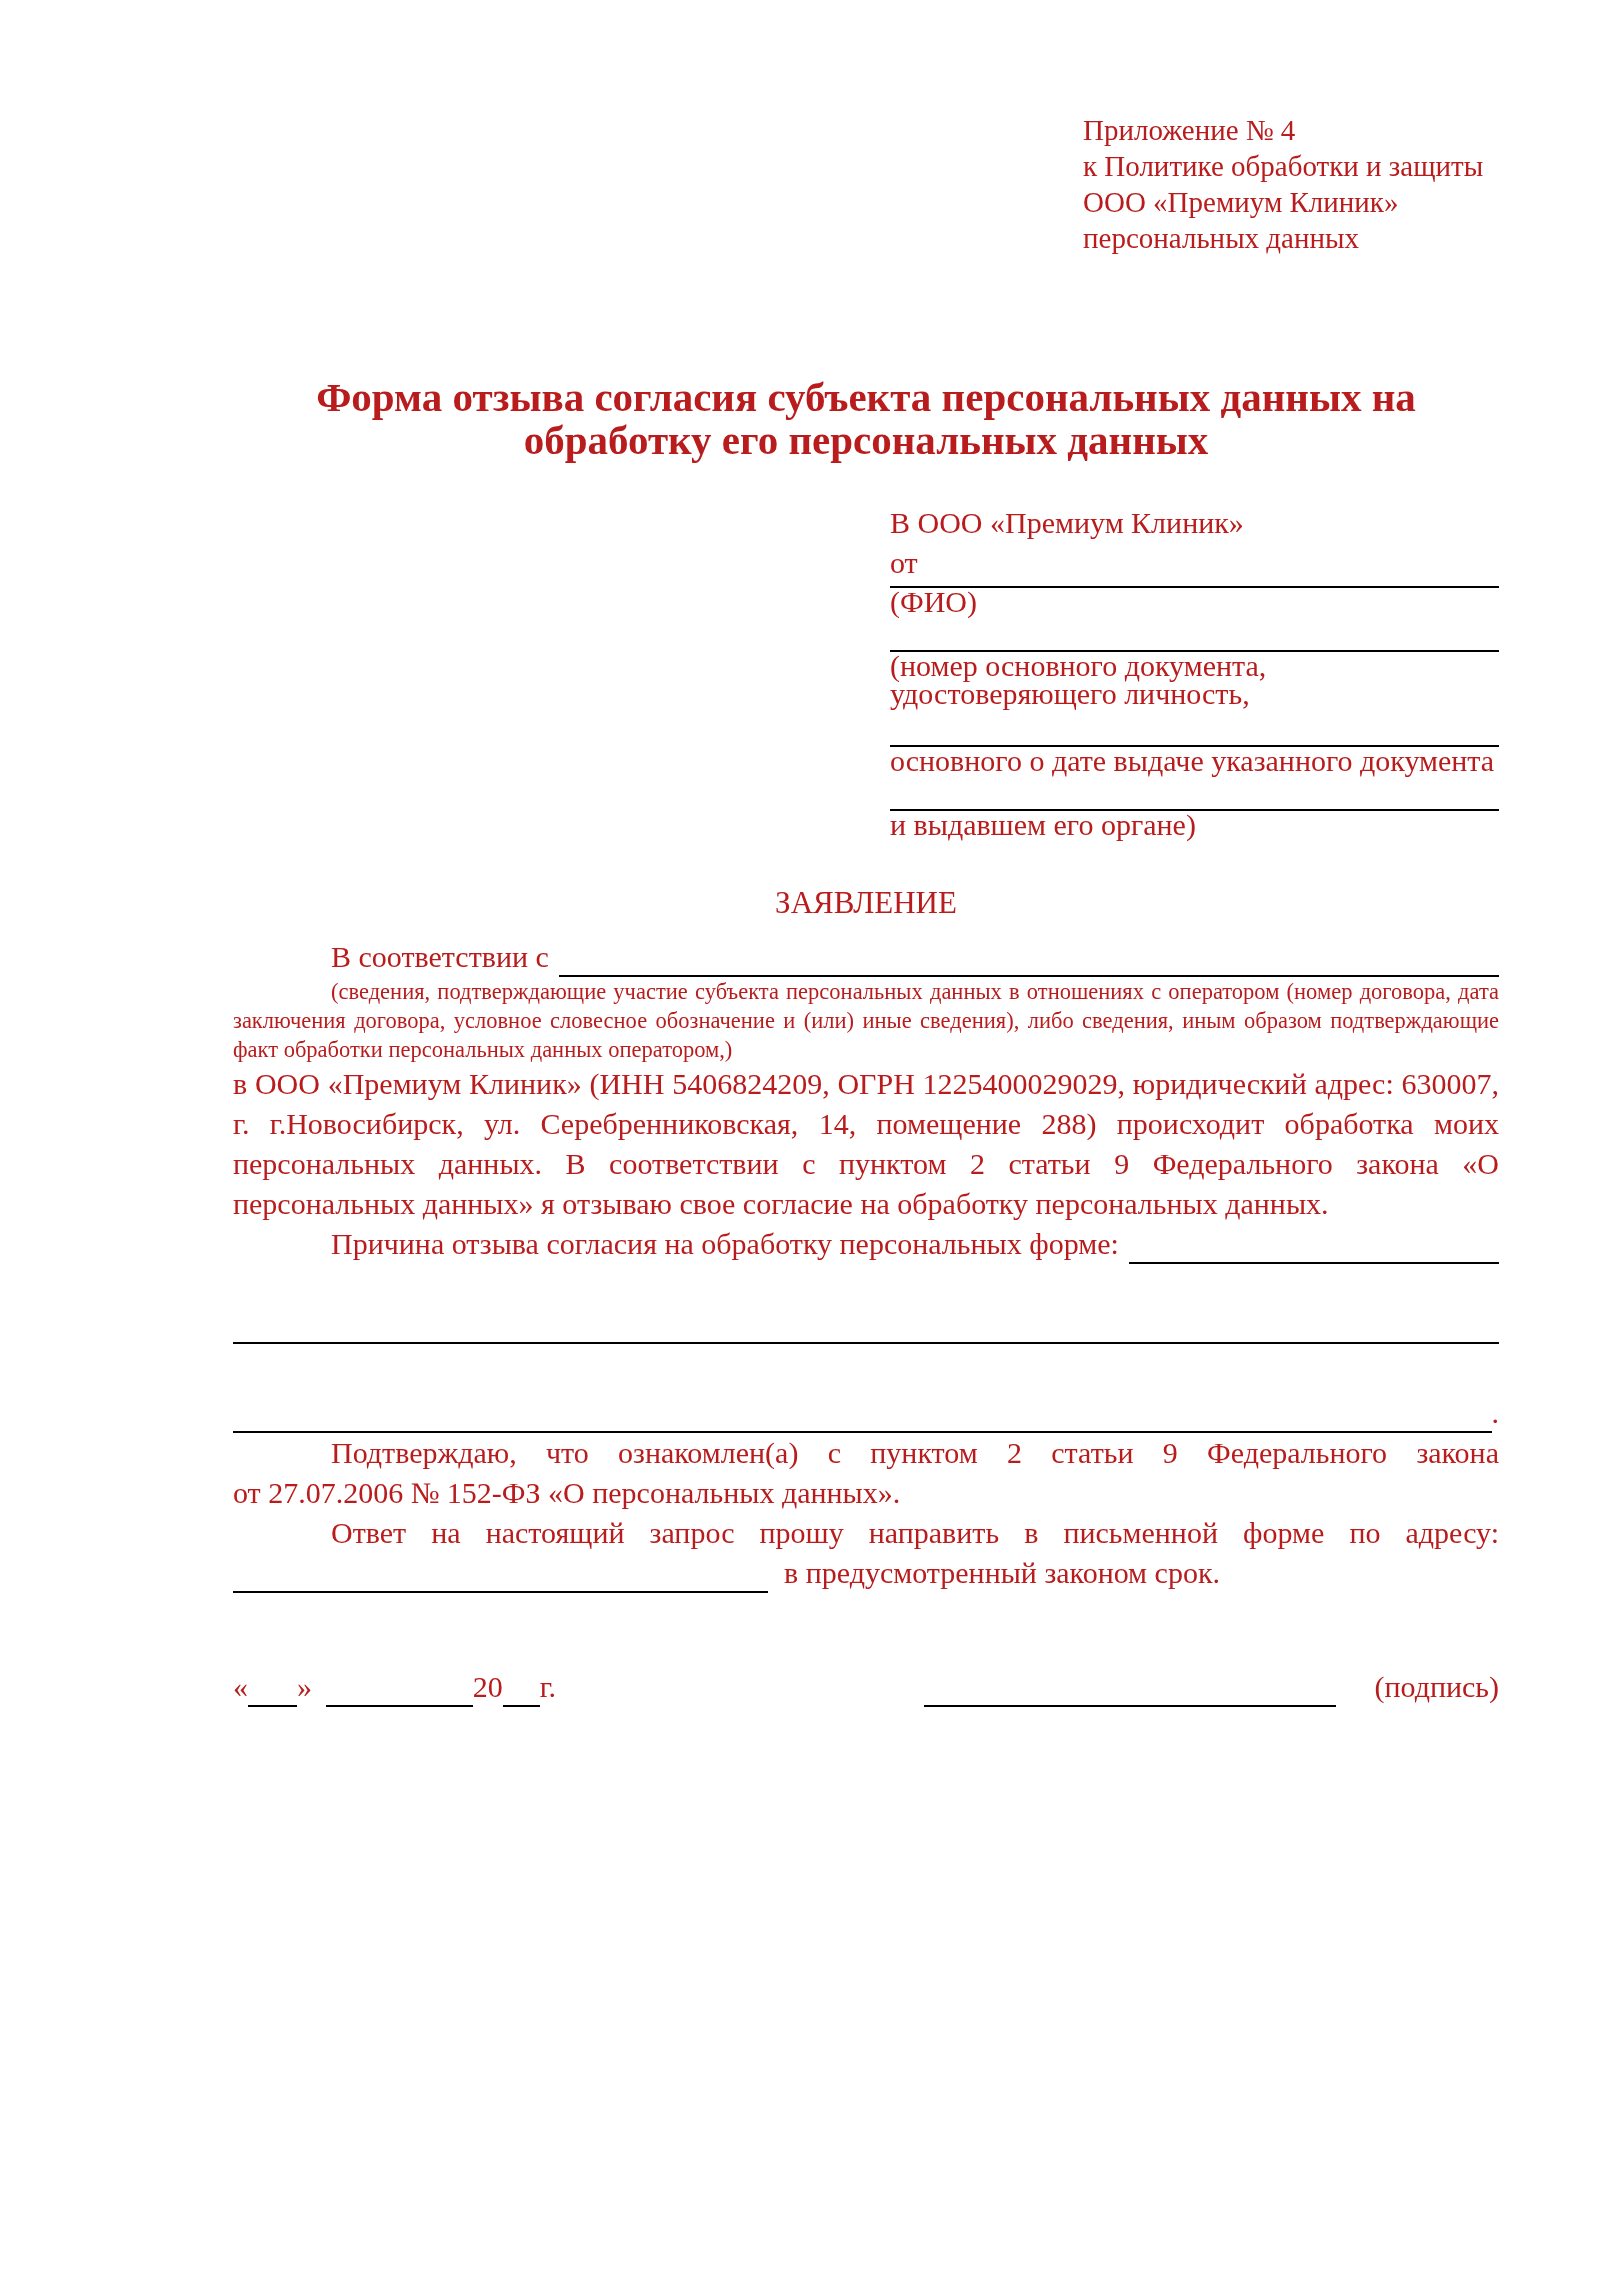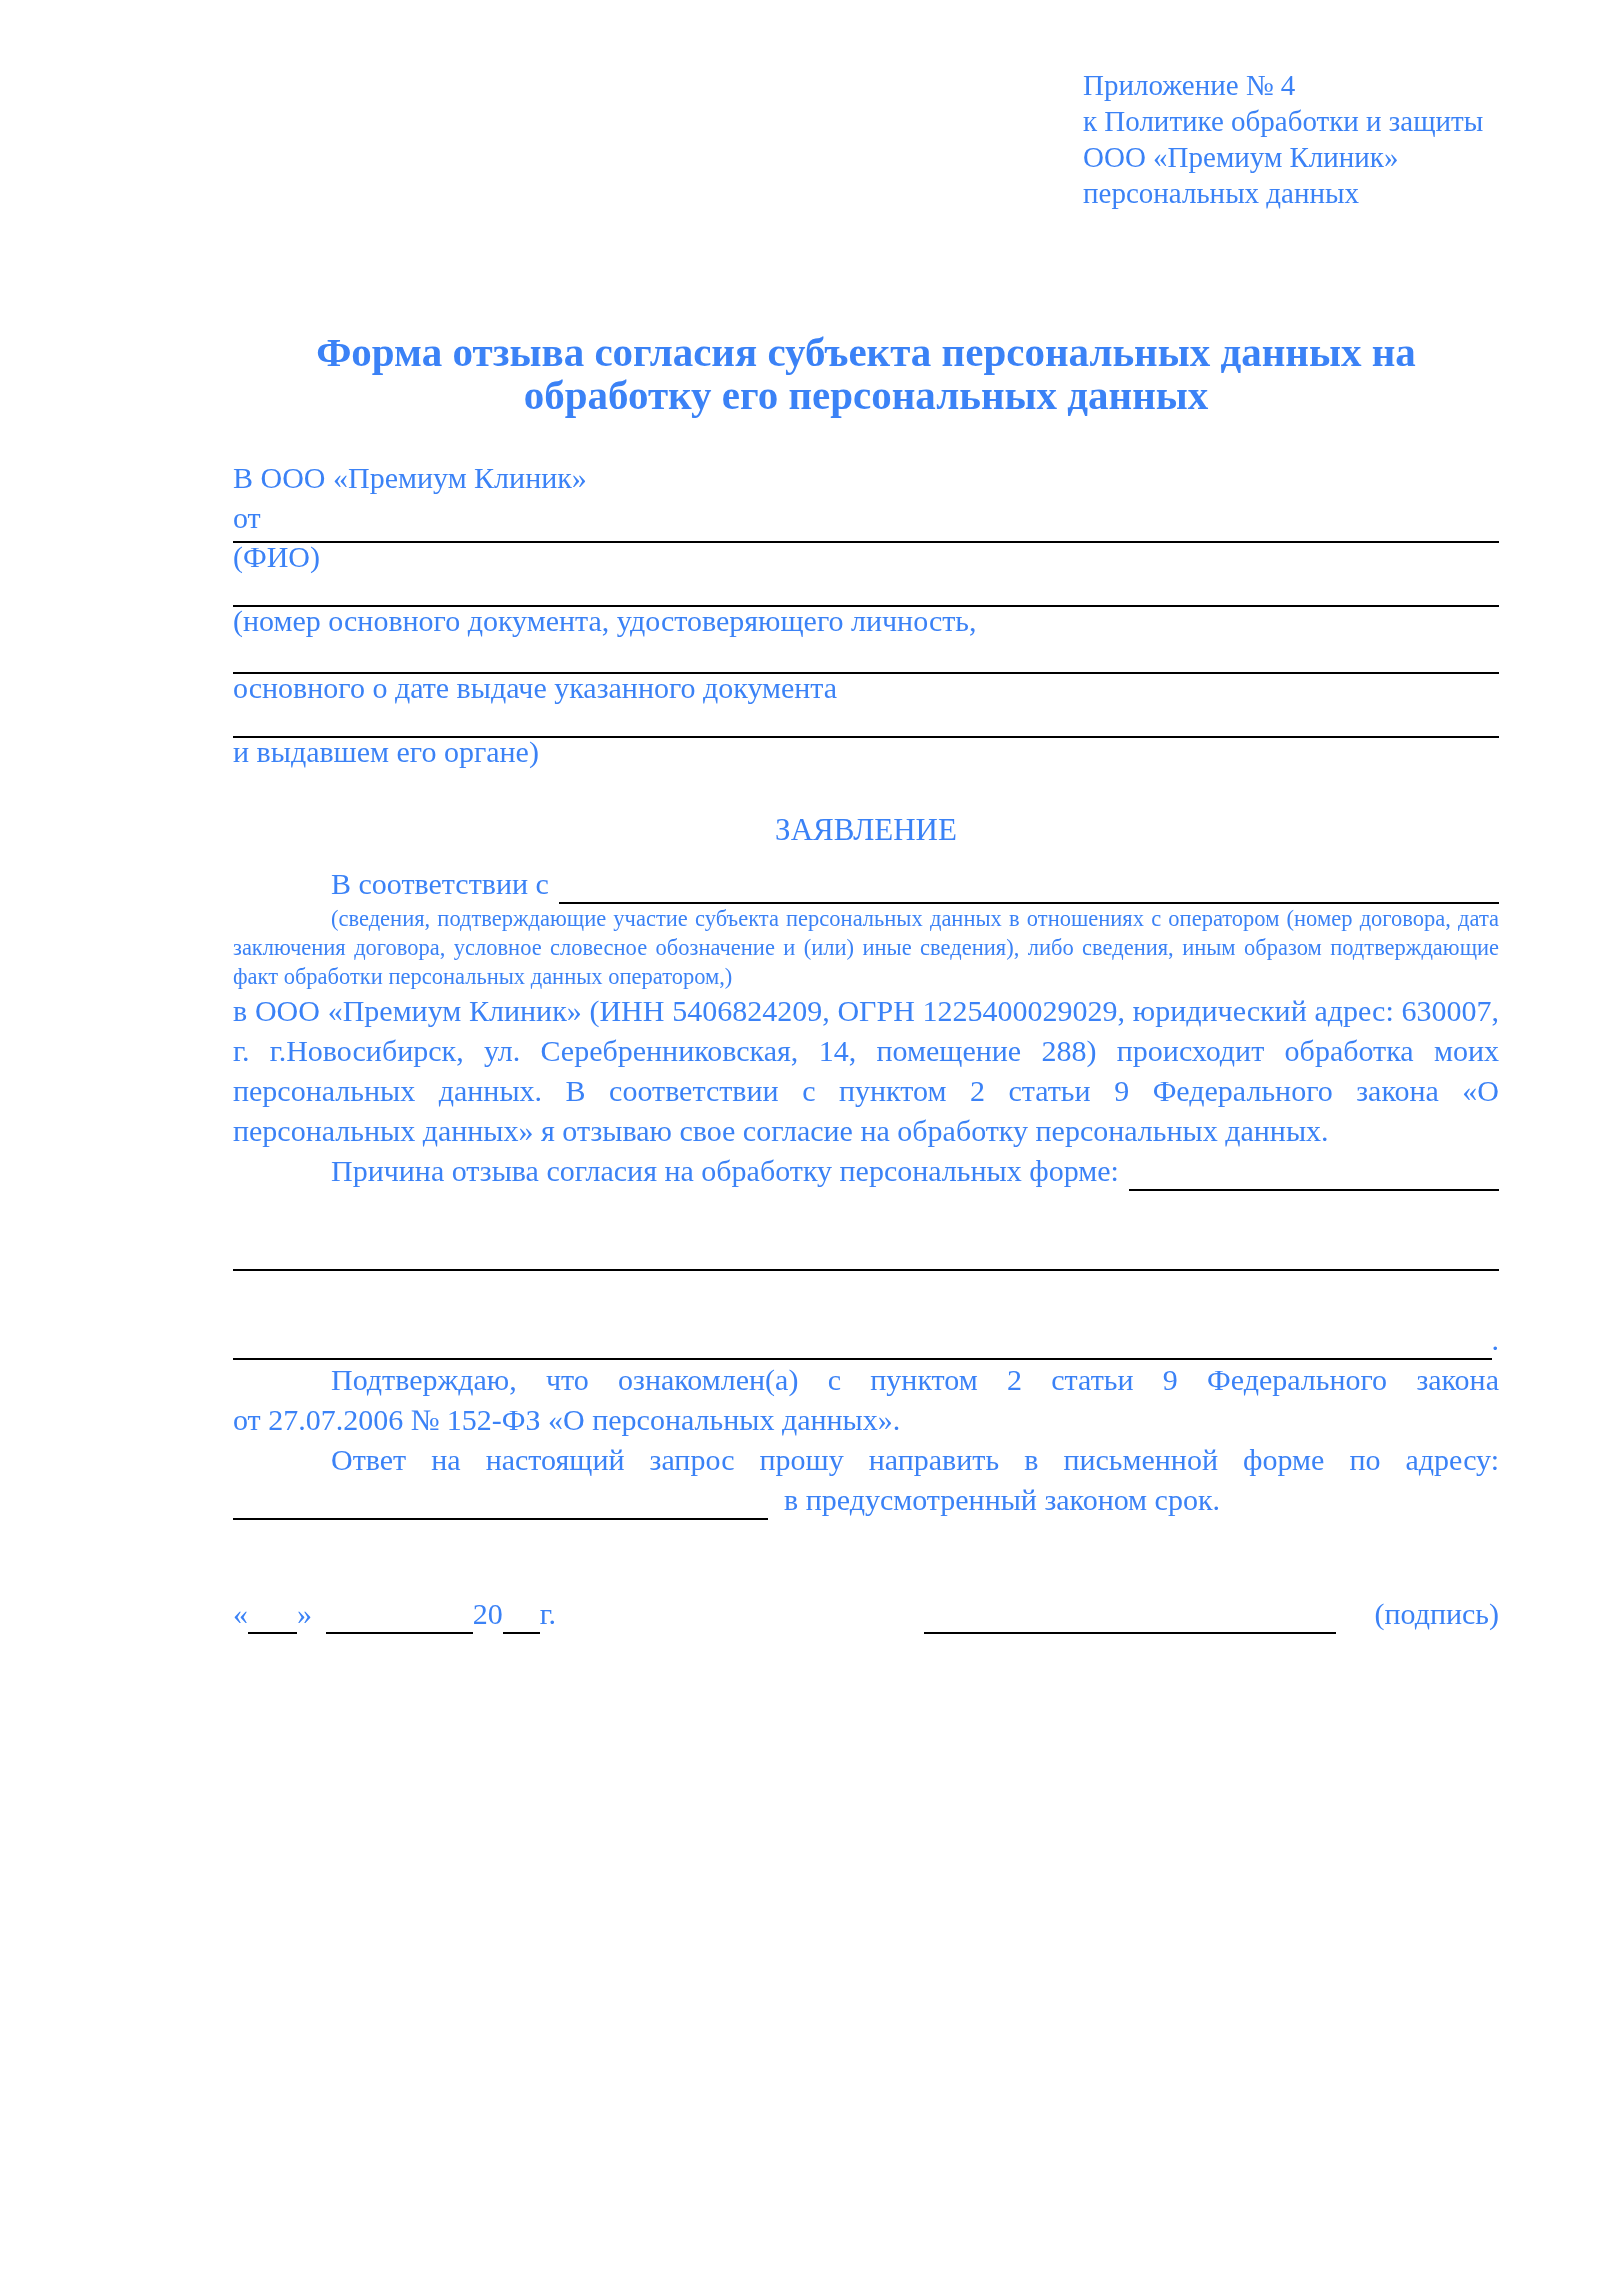--- a/index.html
+++ b/index.html
@@ -1,28 +1,28 @@
 <!DOCTYPE html>
 <html><head>
 <meta charset="utf-8">
 <style>
   * { margin:0; padding:0; box-sizing:border-box; }
   html,body { background:#ffffff; }
   .page {
     position:relative;
     width:1621px; height:2044px;
-    background:#ffffff; color:#3b82f6;
+    background:#ffffff; color:#b91c1c;
     font-family:"Liberation Serif", serif;
     font-size:30px; line-height:40px;
-    padding:67px 122px 0 233px;
+    padding:112px 122px 0 233px;
     overflow:hidden;
   }
   .appendix { margin-left:850px; font-size:29px; line-height:36px; }
   .doc-title { margin-top:120px; text-align:center; font-weight:700; font-size:41px; line-height:43px; }
-  .addressee { margin-top:41px; }
+  .addressee { margin-top:41px; margin-left:657px; }
   .u-line { border-bottom:2.9px solid #000; height:4.9px; }
   .caption { text-align:left; font-size:30px; line-height:28px; }
   .u-block-2 { margin-top:31px; }
   .u-block-3 { margin-top:34px; }
   .u-block-4 { margin-top:31px; }
   .statement-heading { text-align:center; font-size:31px; margin-top:44px; }
   .line-with-fill { display:flex; align-items:flex-end; margin-top:14.7px;text-align:center; }
   .indent { padding-left:98px; }
   .fill { flex:1 1 auto; border-bottom:2.9px solid #000; height:33px; margin-left:9.8px; }
   .footnote { font-size:22.5px; line-height:29px; text-align:justify; text-indent:98px; }

